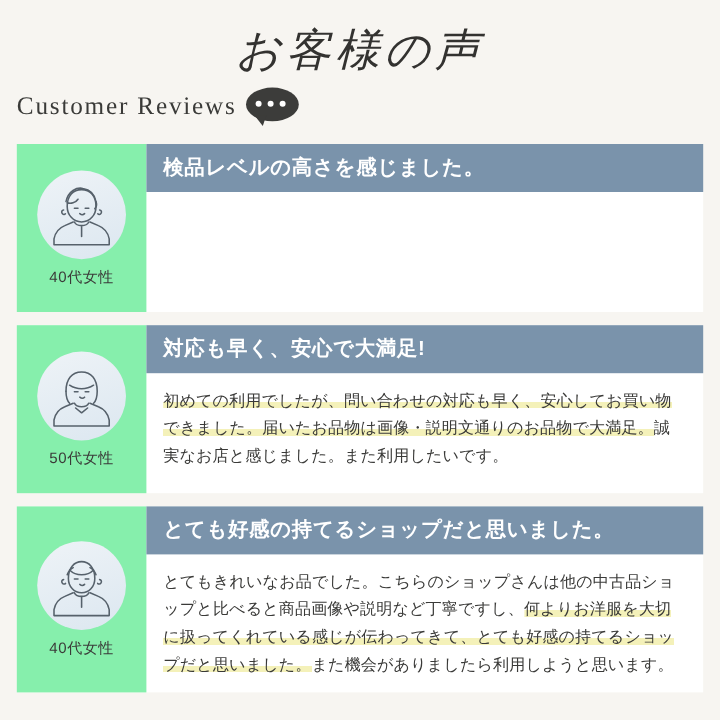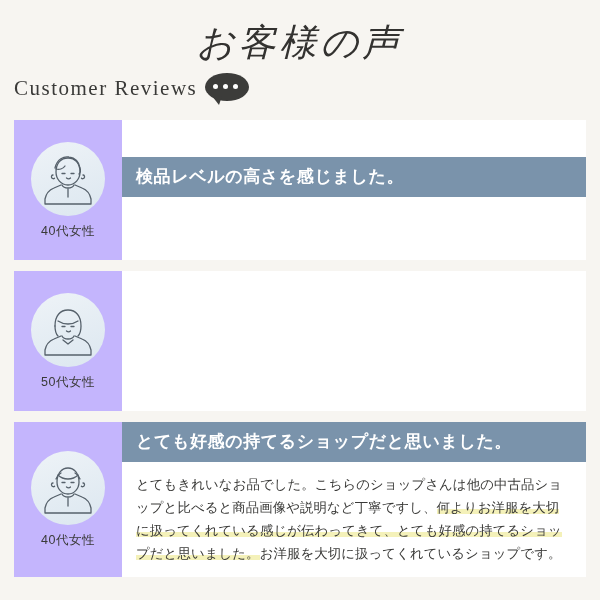--- a/index.html
+++ b/index.html
@@ -101,21 +101,21 @@
   .review {
     background: #ffffff;
     display: flex;
     align-items: stretch;
     min-height: 140px;
   }
 
   .avatar-col {
     width: 108px;
     flex: 0 0 108px;
-    background: #c4b5fd;
+    background: #86efac;
     display: flex;
     flex-direction: column;
     align-items: center;
     justify-content: center;
     padding: 8px 0 6px;
     box-sizing: border-box;
   }
   .avatar {
     width: 74px;
     height: 74px;
@@ -154,21 +154,21 @@
     font-size: 13.4px;
     line-height: 1.73;
     color: #3a3a38;
     letter-spacing: 0.1px;
   }
   .hl {
     background: linear-gradient(transparent 58%, #f4f1b9 58%, #f4f1b9 96%, transparent 96%);
   }
 
   
-  .review:nth-child(1) .content-col { padding-bottom: 16px; margin-top: 37px; }
+  .review:nth-child(1) .content-col { padding-bottom: 16px; }
 </style>
 </head>
 <body>
 
 <div class="page">
 
   <div class="header">
     <h1 class="header-title">お客様の声</h1>
     <div class="header-sub-wrap">
       <span class="header-sub">Customer Reviews</span>
@@ -222,20 +222,26 @@
               <path d="M31 33.5h3M40 33.5h3"></path>
               <path d="M35.5 38c1.2 1 3 1 4 0"></path>
               <path d="M30 43l-7 3c-5 2-8 6-9 11v5h46v-5c-1-5-4-9-9-11l-7-3"></path>
               <path d="M31 43c2 4 10 4 12 0"></path>
               <path d="M32 47l5 4 5-4"></path>
             </g>
           </svg>
         </div>
         <div class="avatar-label">50代女性</div>
       </div>
+      <div class="content-col">
+        <div class="review-title">対応も早く、安心で大満足!</div>
+        <div class="review-body">
+          <span class="hl">初めての利用でしたが、問い合わせの対応も早く、安心してお買い物できました。届いたお品物は画像・説明文通りのお品物で大満足。</span><span>誠実なお店と感じました。また利用したいです。</span>
+        </div>
+      </div>
     </div>
 
     <div class="review">
       <div class="avatar-col">
         <div class="avatar">
           <svg width="74" height="74" viewBox="0 0 74 74" aria-hidden="true">
             <g fill="none" stroke="#56616b" stroke-width="1.3" stroke-linecap="round" stroke-linejoin="round">
               <path d="M26 31c0-9 5-14 11-14s11 5 11 14c0 7-5 12-11 12s-11-5-11-12z"></path>
               <path d="M25 28c1-3 3-5 5-6M44 22c2 1 4 3 5 6"></path>
               <path d="M27 24c3 3 7 4 10 4s7-1 10-4"></path>
@@ -247,19 +253,19 @@
               <path d="M31 43c2 4 10 4 12 0"></path>
               <path d="M37 47v8"></path>
             </g>
           </svg>
         </div>
         <div class="avatar-label">40代女性</div>
       </div>
       <div class="content-col">
         <div class="review-title">とても好感の持てるショップだと思いました。</div>
         <div class="review-body">
-          <span>とてもきれいなお品でした。こちらのショップさんは他の中古品ショップと比べると商品画像や説明など丁寧ですし、</span><span class="hl">何よりお洋服を大切に扱ってくれている感じが伝わってきて、とても好感の持てるショップだと思いました。</span><span>お洋服を大切に扱ってくれているショップです。</span>
+          <span>とてもきれいなお品でした。こちらのショップさんは他の中古品ショップと比べると商品画像や説明など丁寧ですし、</span><span class="hl">何よりお洋服を大切に扱ってくれている感じが伝わってきて、とても好感の持てるショップだと思いました。</span><span>また機会がありましたら利用しようと思います。</span>
         </div>
       </div>
     </div>
 
   </div>
 </div>
 
 </body></html>

